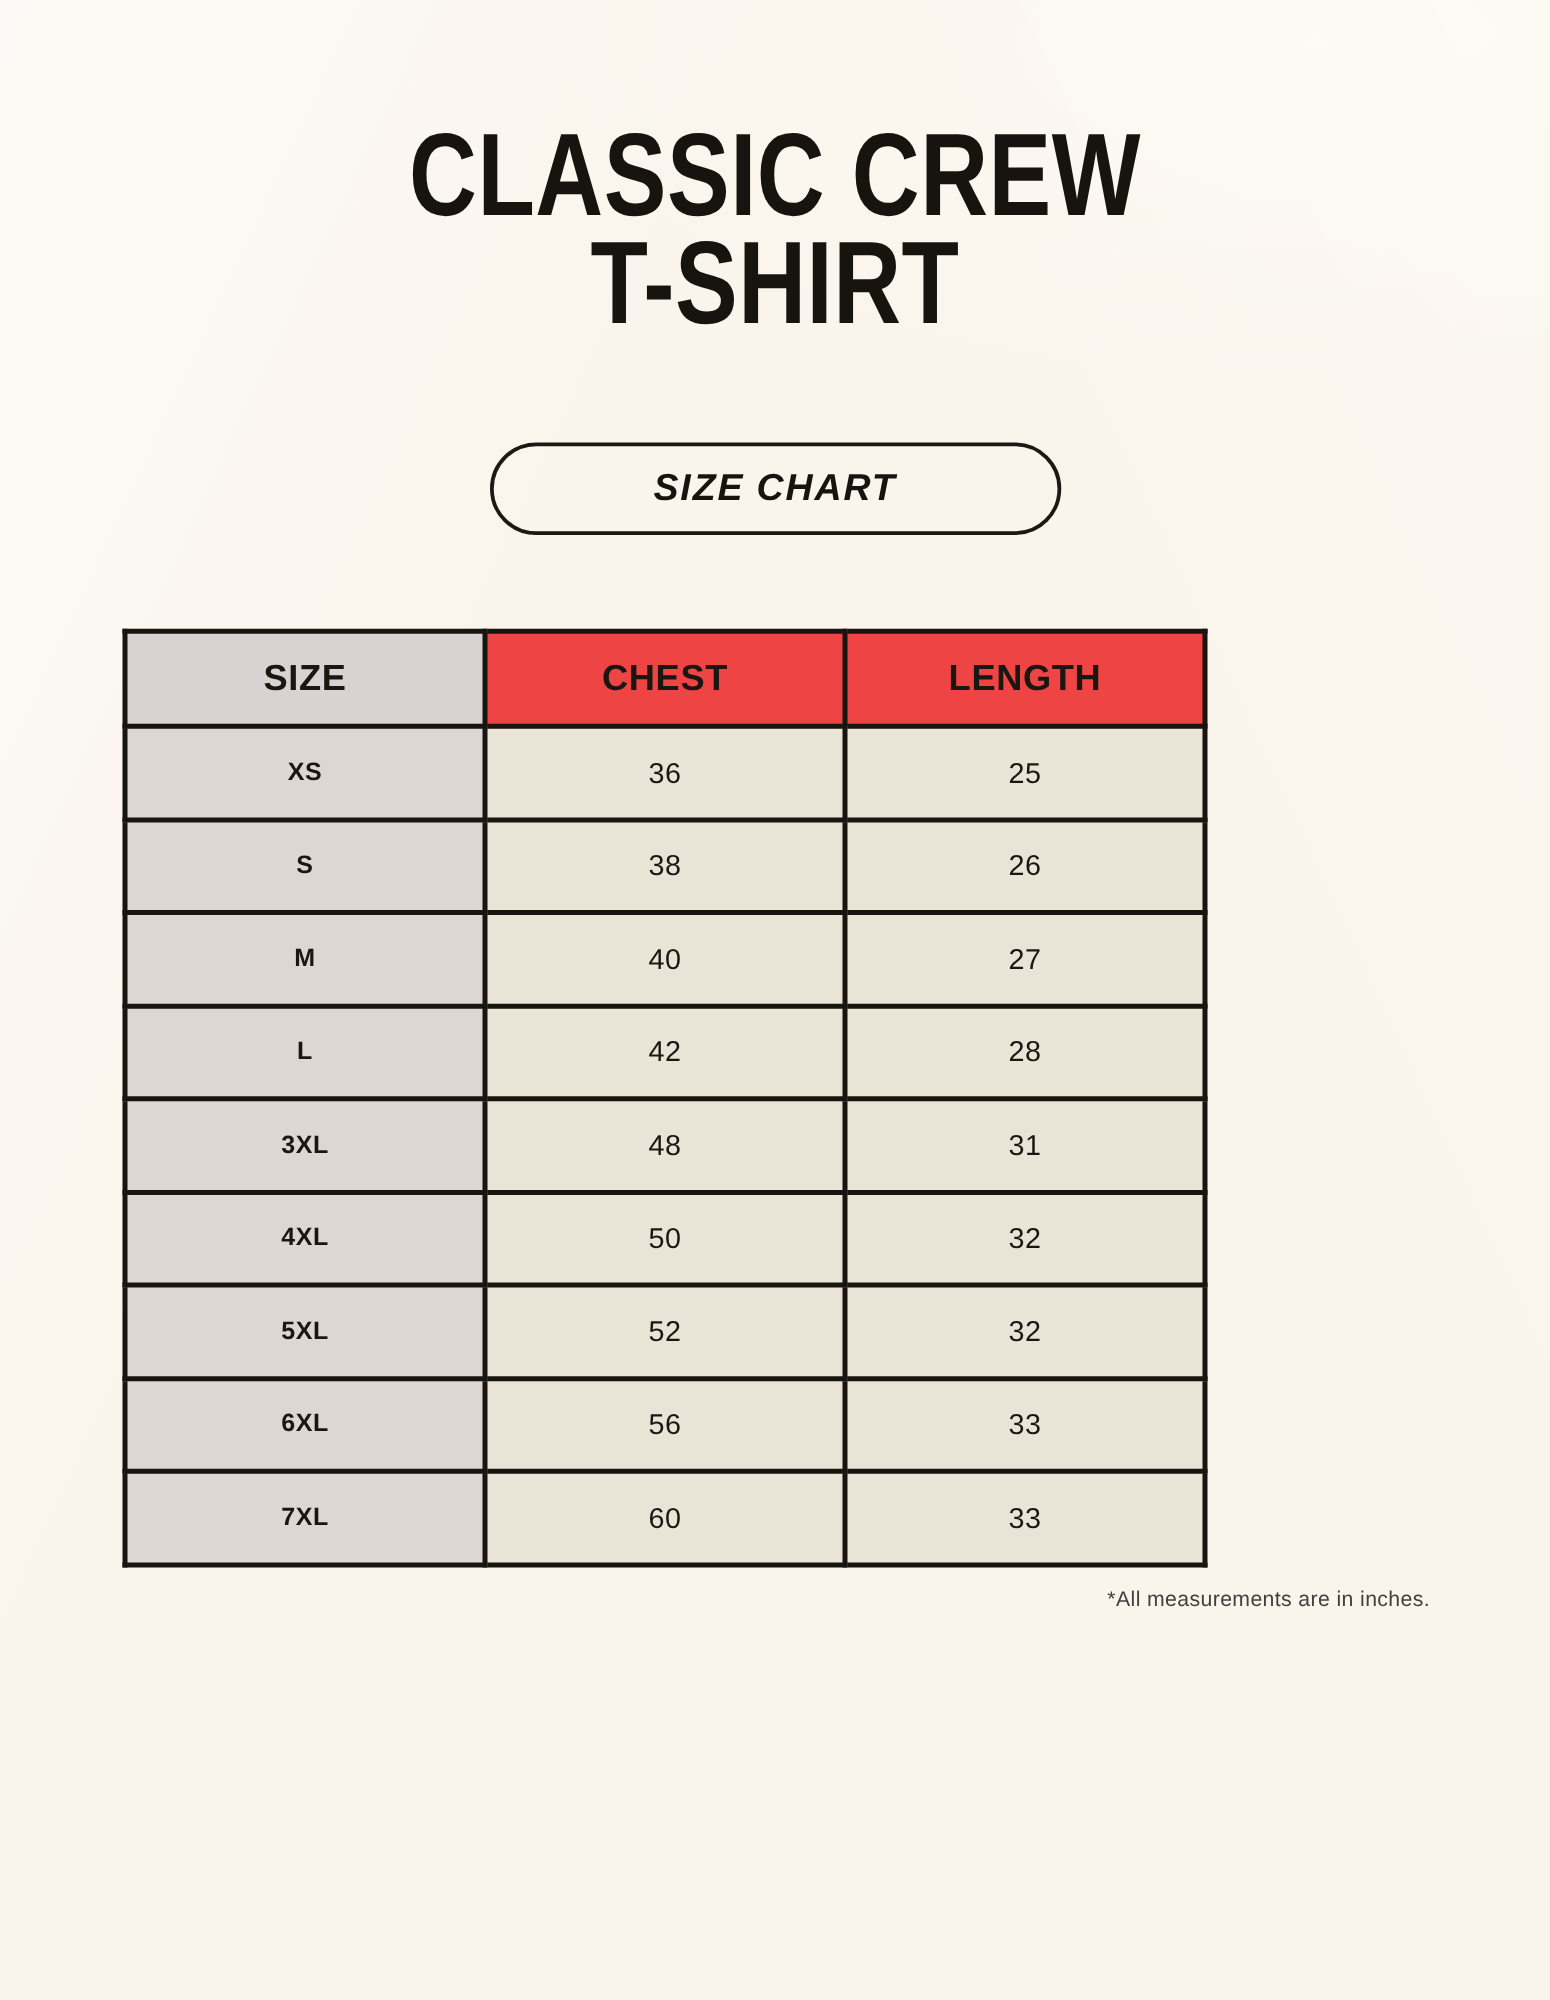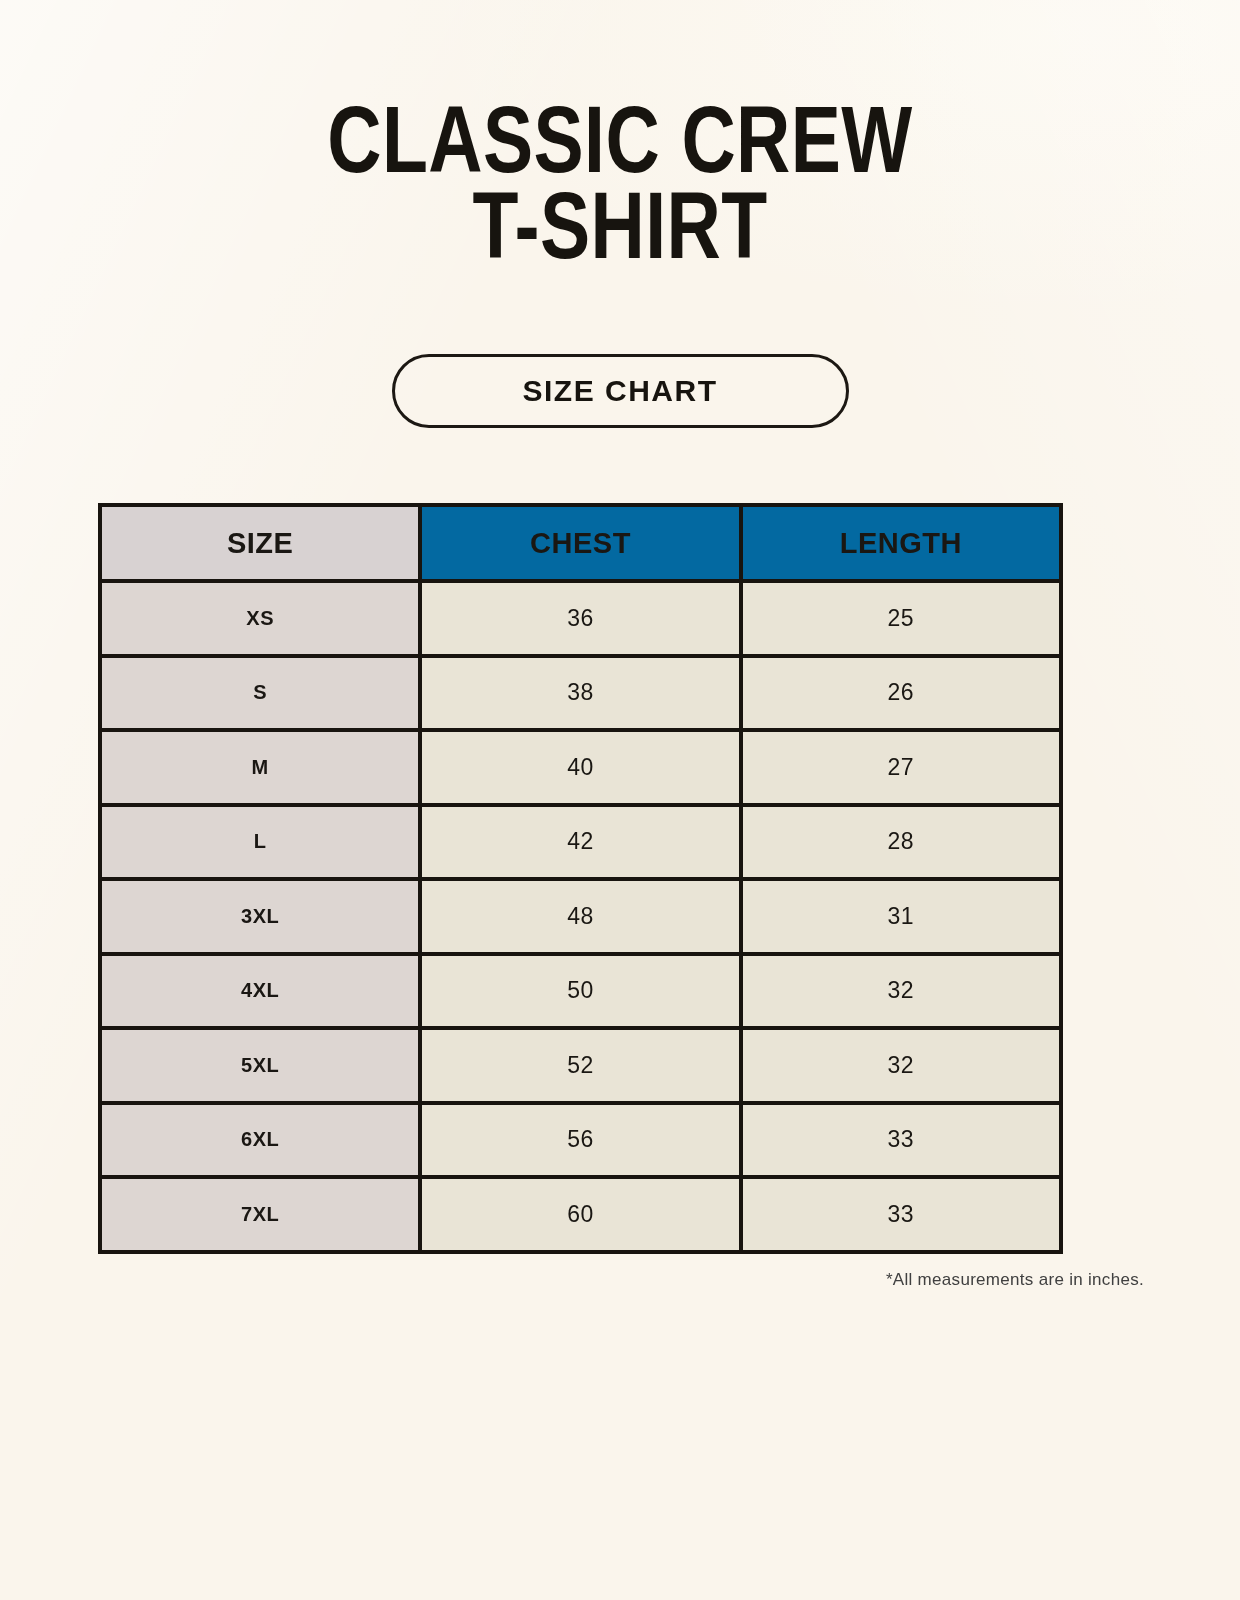--- a/index.html
+++ b/index.html
@@ -49,25 +49,26 @@
     border-radius: 999px;
     display: flex;
     align-items: center;
     justify-content: center;
     font-size: 30px;
     font-weight: bold;
     letter-spacing: 1.5px;
     color: #17140f;
     background: transparent;
     box-sizing: border-box;
+    font-style: italic;
   }
   table.size-table {
     border-collapse: collapse;
     margin: 75px 0 16px 98px;
-    width: 965px;
+    width: 868px;
     table-layout: fixed;
     border-radius: 30px;
   }
   .size-table th, .size-table td {
     border: 4px solid #18140f;
     text-align: center;
     vertical-align: middle;
     padding: 0;
   }
   .size-table th {
@@ -76,21 +77,21 @@
     font-weight: bold;
     letter-spacing: 0.5px;
   }
   .size-table td {
     height: 70.5px;
     font-size: 23px;
     font-weight: normal;
     letter-spacing: 0.5px;
   }
   .size-table th.col-size       { background: #d8d2d2; }
-  .size-table th.col-measure    { background: #0369a1; }
+  .size-table th.col-measure    { background: #ef4444; }
   .size-table td.col-size       { background: #ddd6d2; font-weight: bold; font-size: 20px; }
   .size-table td.col-measure    { background: #e9e4d6; }
   .footnote {
     width: 1056px;
     margin: 14px 0 0 98px;
     padding-right: 10px;
     box-sizing: border-box;
     text-align: right;
     font-size: 17px;
     font-weight: normal;

